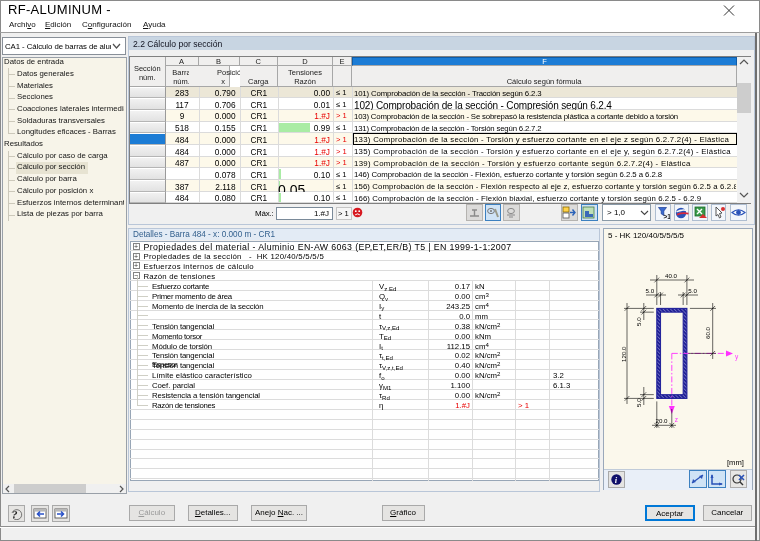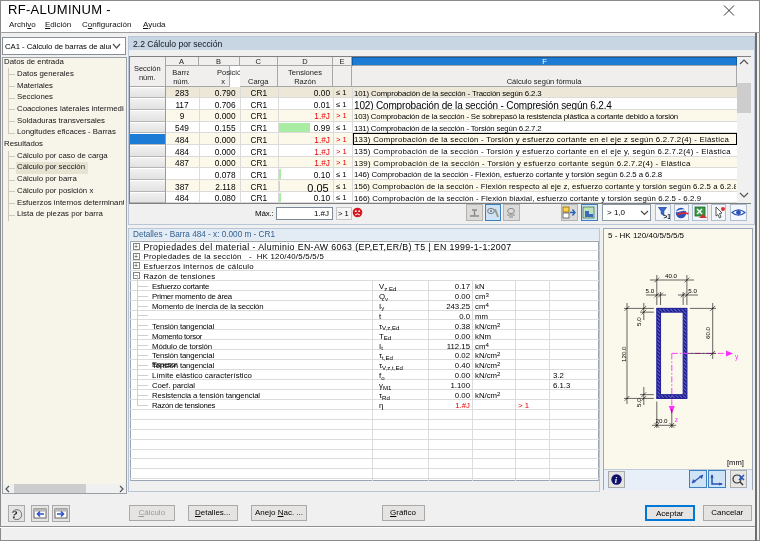--- a/index.html
+++ b/index.html
@@ -128,21 +128,21 @@
 <div class="t" style="left:278px;top:111.48px;width:52px;height:10px;font-size:8.3px;text-align:right;color:#e80000;">1.#J</div>
 <div class="t" style="left:336px;top:111.48px;width:16px;height:10px;font-size:7.6px;color:#e80000;">&gt; 1</div>
 <div class="t" style="left:354px;top:111.88px;width:382px;height:10px;font-size:7.8px;letter-spacing:-0.183px;color:#000;">103) Comprobación de la sección - Se sobrepasó la resistencia plástica a cortante debido a torsión</div>
 <div style="left:165.5px;top:121.57px;width:571.5px;height:11.69px;background:#ffffff;border-bottom:1px solid #dbdbdb;"></div>
 <div style="left:130px;top:121.57px;width:35.5px;height:11.69px;background:linear-gradient(#f3f3f3,#e2e2e2);border-right:1px solid #9a9a9a;border-bottom:1px solid #b5b5b5;box-shadow:inset 0 1px 0 #fff;"></div>
 <div style="left:198.5px;top:121.57px;width:1px;height:11.69px;background:#dbdbdb;"></div>
 <div style="left:239.5px;top:121.57px;width:1px;height:11.69px;background:#dbdbdb;"></div>
 <div style="left:278px;top:121.57px;width:1px;height:11.69px;background:#dbdbdb;"></div>
 <div style="left:333px;top:121.57px;width:1px;height:11.69px;background:#dbdbdb;"></div>
 <div style="left:352px;top:121.57px;width:1px;height:11.69px;background:#dbdbdb;"></div>
-<div class="t" style="left:165.5px;top:123.17px;width:33.0px;height:10px;font-size:8.3px;text-align:center;color:#000;">549</div>
+<div class="t" style="left:165.5px;top:123.17px;width:33.0px;height:10px;font-size:8.3px;text-align:center;color:#000;">518</div>
 <div class="t" style="left:198.5px;top:123.17px;width:37.0px;height:10px;font-size:8.3px;text-align:right;color:#000;">0.155</div>
 <div class="t" style="left:239.5px;top:123.17px;width:38.5px;height:10px;font-size:8.3px;text-align:center;color:#000;">CR1</div>
 <div style="left:278.5px;top:122.57px;width:31px;height:9.69px;background:#a9eca4;"></div>
 <div class="t" style="left:278px;top:123.17px;width:52px;height:10px;font-size:8.3px;text-align:right;color:#000;">0.99</div>
 <div class="t" style="left:336px;top:123.17px;width:16px;height:10px;font-size:7.6px;color:#000;">≤ 1</div>
 <div class="t" style="left:354px;top:123.57px;width:382px;height:10px;font-size:7.8px;letter-spacing:-0.185px;color:#000;">131) Comprobación de la sección - Torsión según 6.2.7.2</div>
 <div style="left:165.5px;top:133.26px;width:571.5px;height:11.69px;background:#fdf9ea;border-bottom:1px solid #dbdbdb;"></div>
 <div style="left:130px;top:133.26px;width:35.5px;height:11.69px;background:#1c7cd5;border-right:1px solid #9a9a9a;border-bottom:1px solid #b5b5b5;box-shadow:inset 0 1px 0 #fff;"></div>
 <div style="left:198.5px;top:133.26px;width:1px;height:11.69px;background:#dbdbdb;"></div>
 <div style="left:239.5px;top:133.26px;width:1px;height:11.69px;background:#dbdbdb;"></div>
@@ -200,21 +200,21 @@
 <div style="left:130px;top:180.02px;width:35.5px;height:11.69px;background:linear-gradient(#f3f3f3,#e2e2e2);border-right:1px solid #9a9a9a;border-bottom:1px solid #b5b5b5;box-shadow:inset 0 1px 0 #fff;"></div>
 <div style="left:198.5px;top:180.02px;width:1px;height:11.69px;background:#dbdbdb;"></div>
 <div style="left:239.5px;top:180.02px;width:1px;height:11.69px;background:#dbdbdb;"></div>
 <div style="left:278px;top:180.02px;width:1px;height:11.69px;background:#dbdbdb;"></div>
 <div style="left:333px;top:180.02px;width:1px;height:11.69px;background:#dbdbdb;"></div>
 <div style="left:352px;top:180.02px;width:1px;height:11.69px;background:#dbdbdb;"></div>
 <div class="t" style="left:165.5px;top:181.62px;width:33.0px;height:10px;font-size:8.3px;text-align:center;color:#000;">387</div>
 <div class="t" style="left:198.5px;top:181.62px;width:37.0px;height:10px;font-size:8.3px;text-align:right;color:#000;">2.118</div>
 <div class="t" style="left:239.5px;top:181.62px;width:38.5px;height:10px;font-size:8.3px;text-align:center;color:#000;">CR1</div>
 <div style="left:278.5px;top:181.02px;width:1.5px;height:9.69px;background:#a9eca4;"></div>
-<div class="t" style="left:278px;top:181.62px;width:52px;height:10px;font-size:11px;text-align:center;color:#000;padding-left:28px;">0.05</div>
+<div class="t" style="left:278px;top:181.62px;width:52px;height:10px;font-size:14px;text-align:left;color:#000;">0.05</div>
 <div class="t" style="left:336px;top:181.62px;width:16px;height:10px;font-size:7.6px;color:#000;">≤ 1</div>
 <div class="t" style="left:354px;top:182.02px;width:382px;height:10px;font-size:7.8px;letter-spacing:0.107px;color:#000;">156) Comprobación de la sección - Flexión respecto al eje z, esfuerzo cortante y torsión según 6.2.5 a 6.2.8</div>
 <div style="left:165.5px;top:191.71px;width:571.5px;height:11.69px;background:#ffffff;border-bottom:1px solid #dbdbdb;"></div>
 <div style="left:130px;top:191.71px;width:35.5px;height:11.69px;background:linear-gradient(#f3f3f3,#e2e2e2);border-right:1px solid #9a9a9a;border-bottom:1px solid #b5b5b5;box-shadow:inset 0 1px 0 #fff;"></div>
 <div style="left:198.5px;top:191.71px;width:1px;height:11.69px;background:#dbdbdb;"></div>
 <div style="left:239.5px;top:191.71px;width:1px;height:11.69px;background:#dbdbdb;"></div>
 <div style="left:278px;top:191.71px;width:1px;height:11.69px;background:#dbdbdb;"></div>
 <div style="left:333px;top:191.71px;width:1px;height:11.69px;background:#dbdbdb;"></div>
 <div style="left:352px;top:191.71px;width:1px;height:11.69px;background:#dbdbdb;"></div>
 <div class="t" style="left:165.5px;top:193.31px;width:33.0px;height:10px;font-size:8.3px;text-align:center;color:#000;">484</div>

